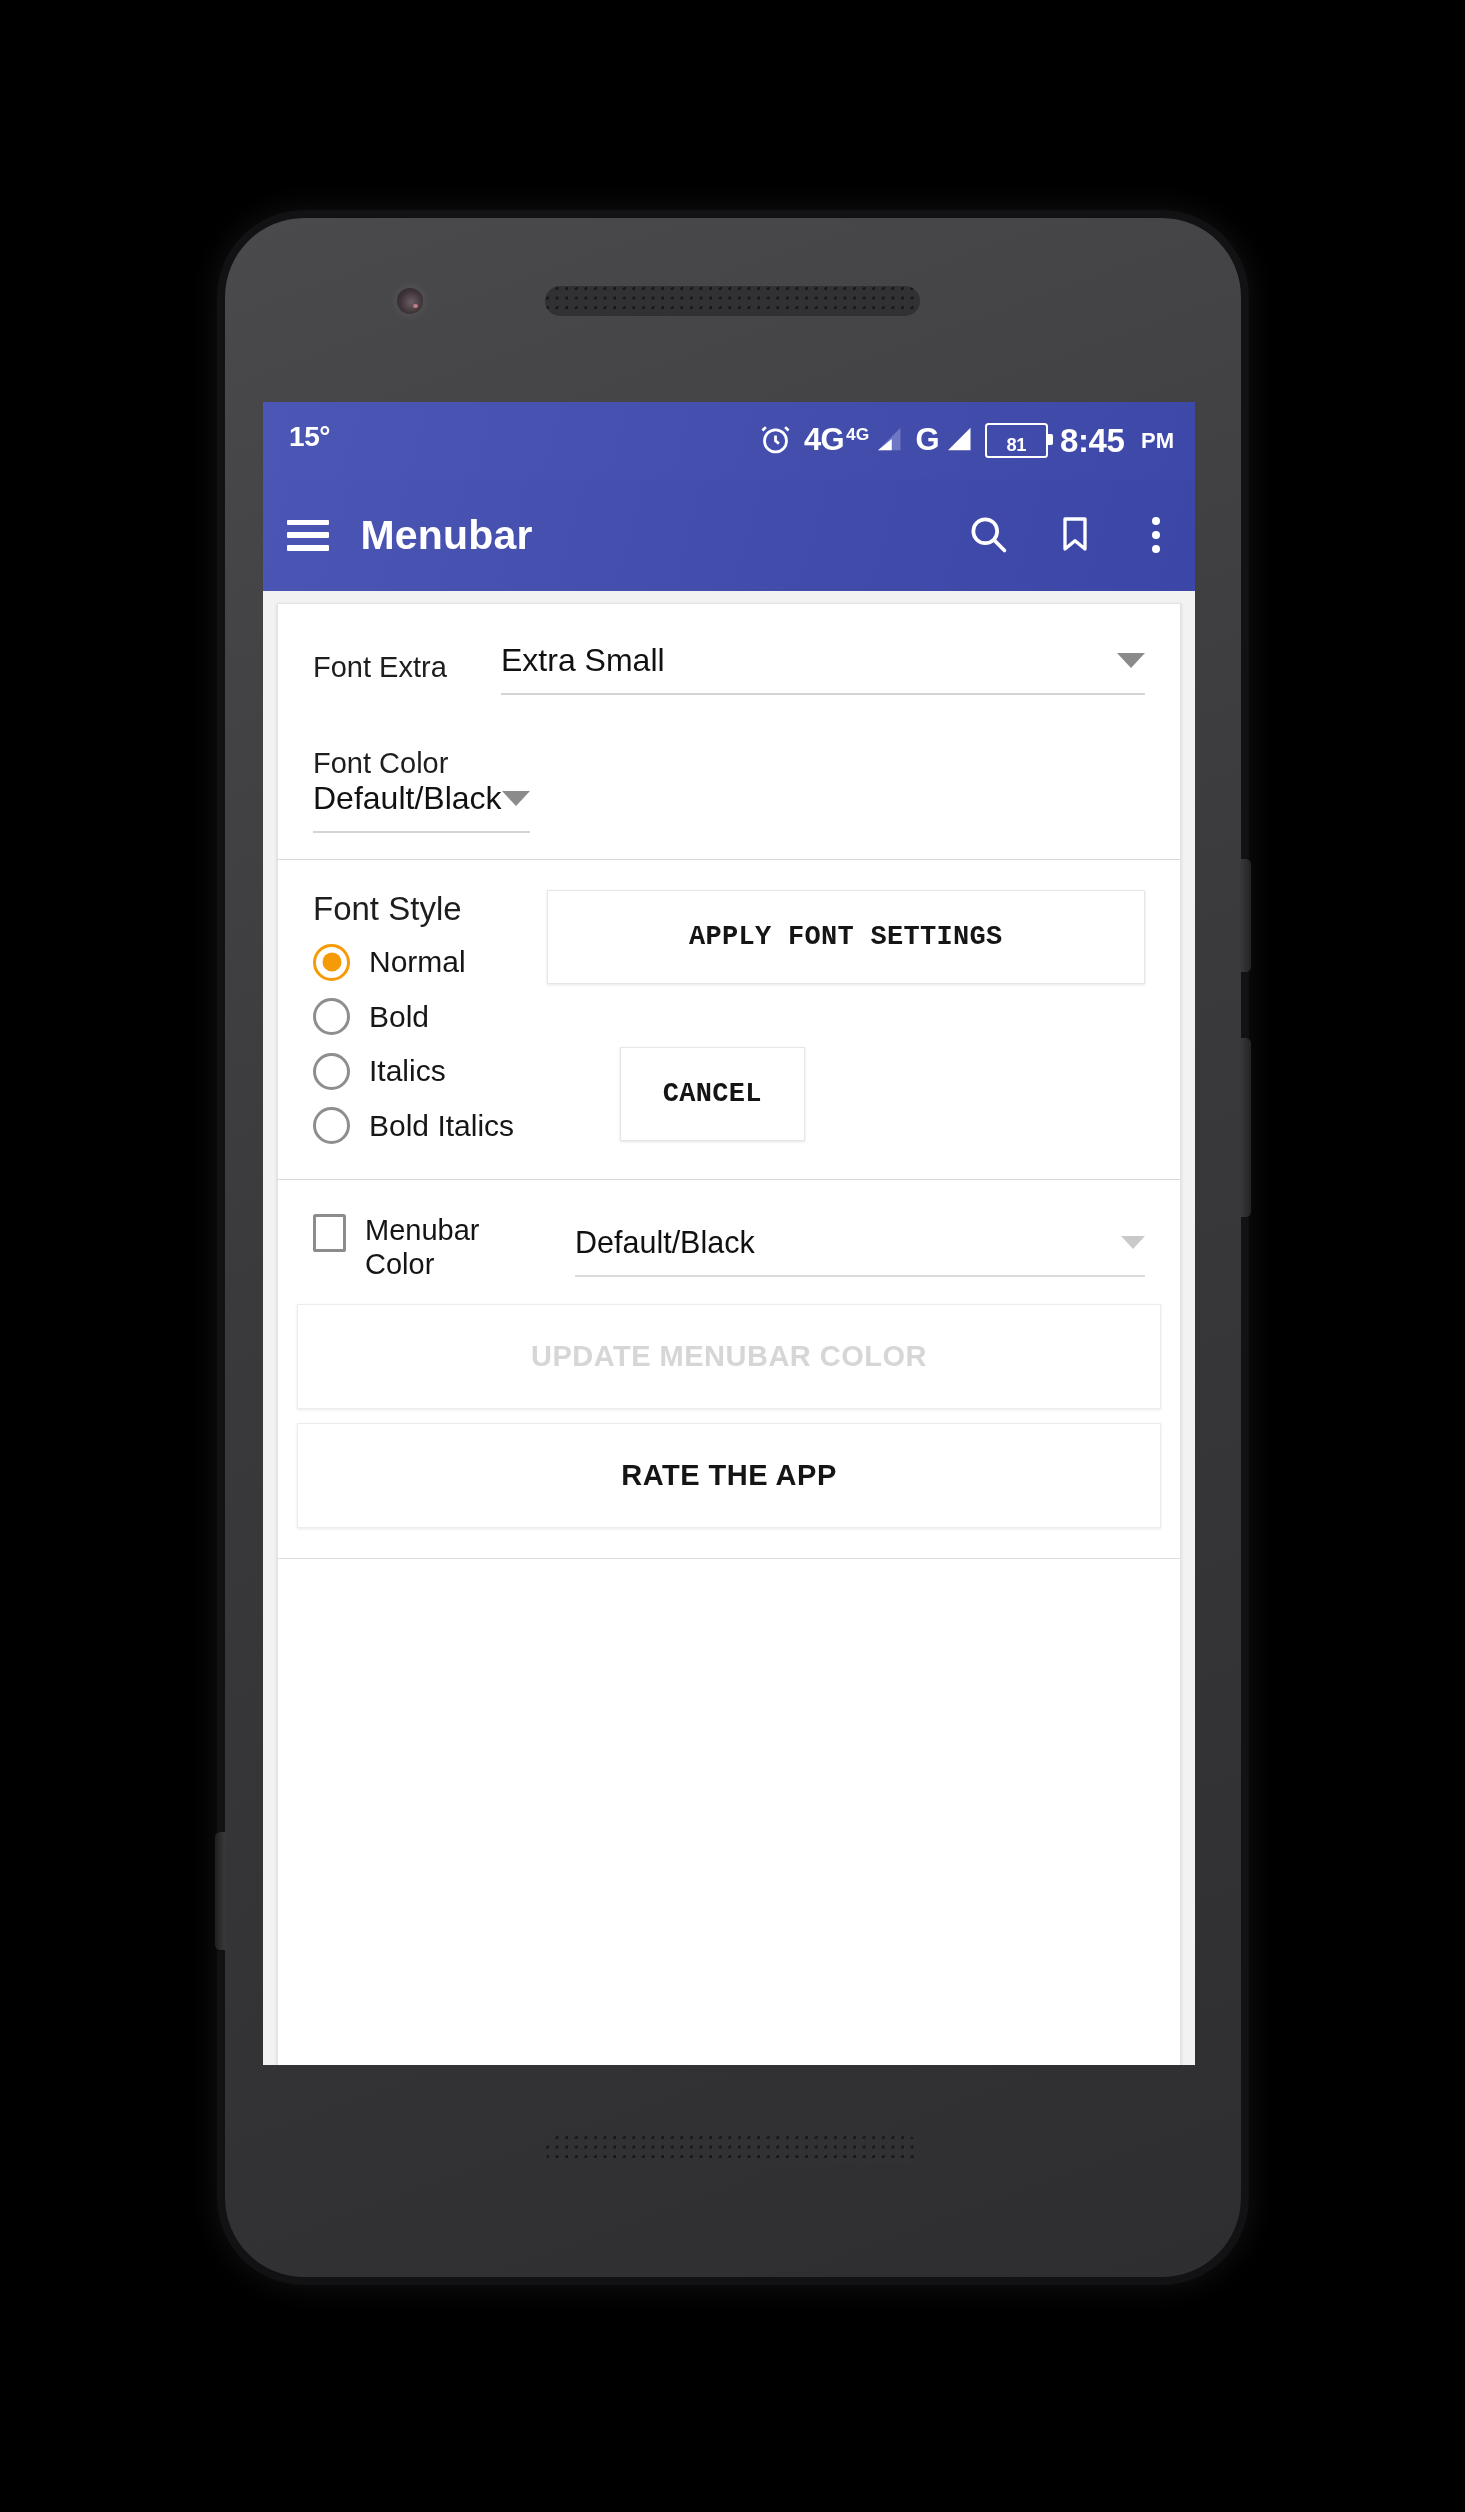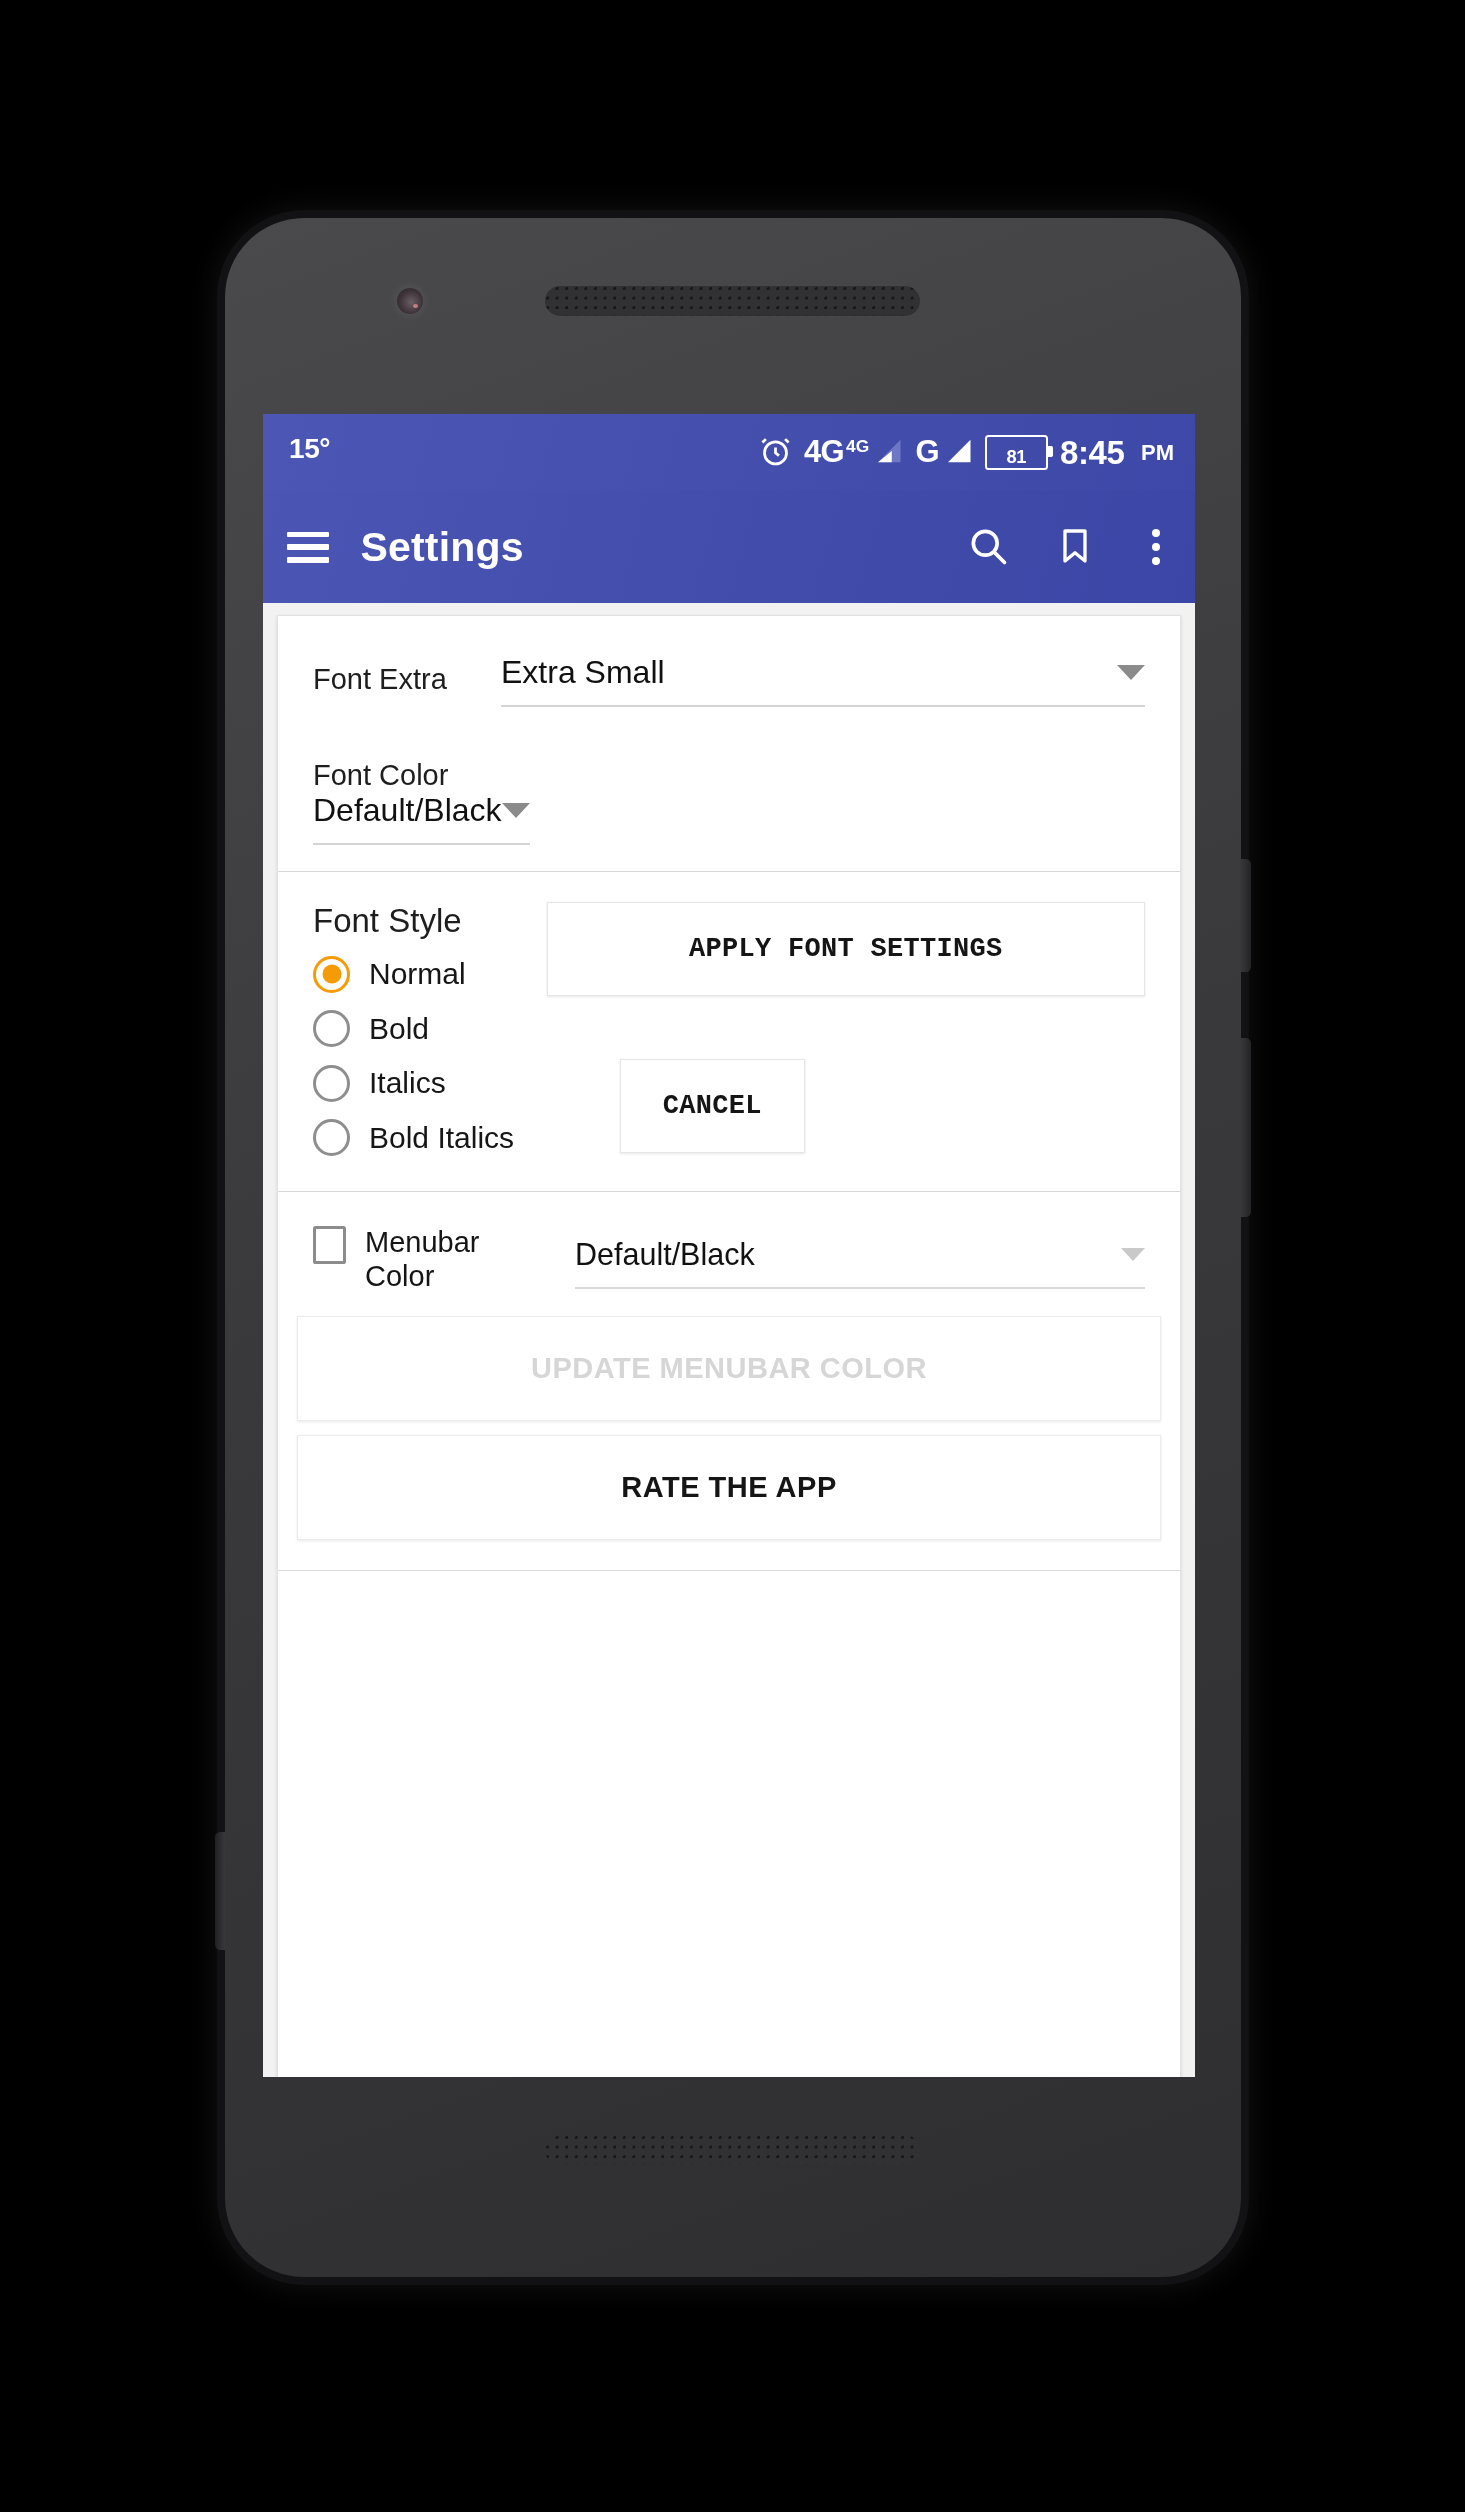--- a/index.html
+++ b/index.html
@@ -81,21 +81,21 @@
     width: 9.6px;
     height: 118px;
     border-radius: 5.2px 0 0 5.2px;
     background: linear-gradient(270deg, #39393b, #202022);
   }
 
   
   #phone-screen {
     position: absolute;
     left: 263px;
-    top: 414px;
+    top: 402px;
     width: 932px;
     height: 1663px;
     background: #ffffff;
     overflow: hidden;
   }
 
   
   #status-bar {
     height: 77px;
     background: linear-gradient(105deg, #4c56b4 0%, #4650ae 42%, #3d48a8 100%);
@@ -484,21 +484,21 @@
       <span id="status-time-period">PM</span>
     </div>
   </div>
 
   <div id="app-bar">
     <div id="hamburger-icon">
       <span></span>
         <span></span>
         <span></span>
     </div>
-    <div id="app-bar-title">Settings</div>
+    <div id="app-bar-title">Menubar</div>
     <div id="app-bar-actions">
       <span>
         <svg width="44" height="44" viewBox="0 0 24 24" fill="none" stroke="#ffffff" stroke-width="2" stroke-linecap="round">
           <circle cx="10.5" cy="10.5" r="6.5"></circle>
           <path d="M15.5 15.5 L21 21"></path>
         </svg>
       </span>
       <span>
         <svg width="40" height="40" viewBox="0 0 24 24" fill="none" stroke="#ffffff" stroke-width="2" stroke-linejoin="round">
           <path d="M6 3h12v18l-6-5-6 5z"></path>

